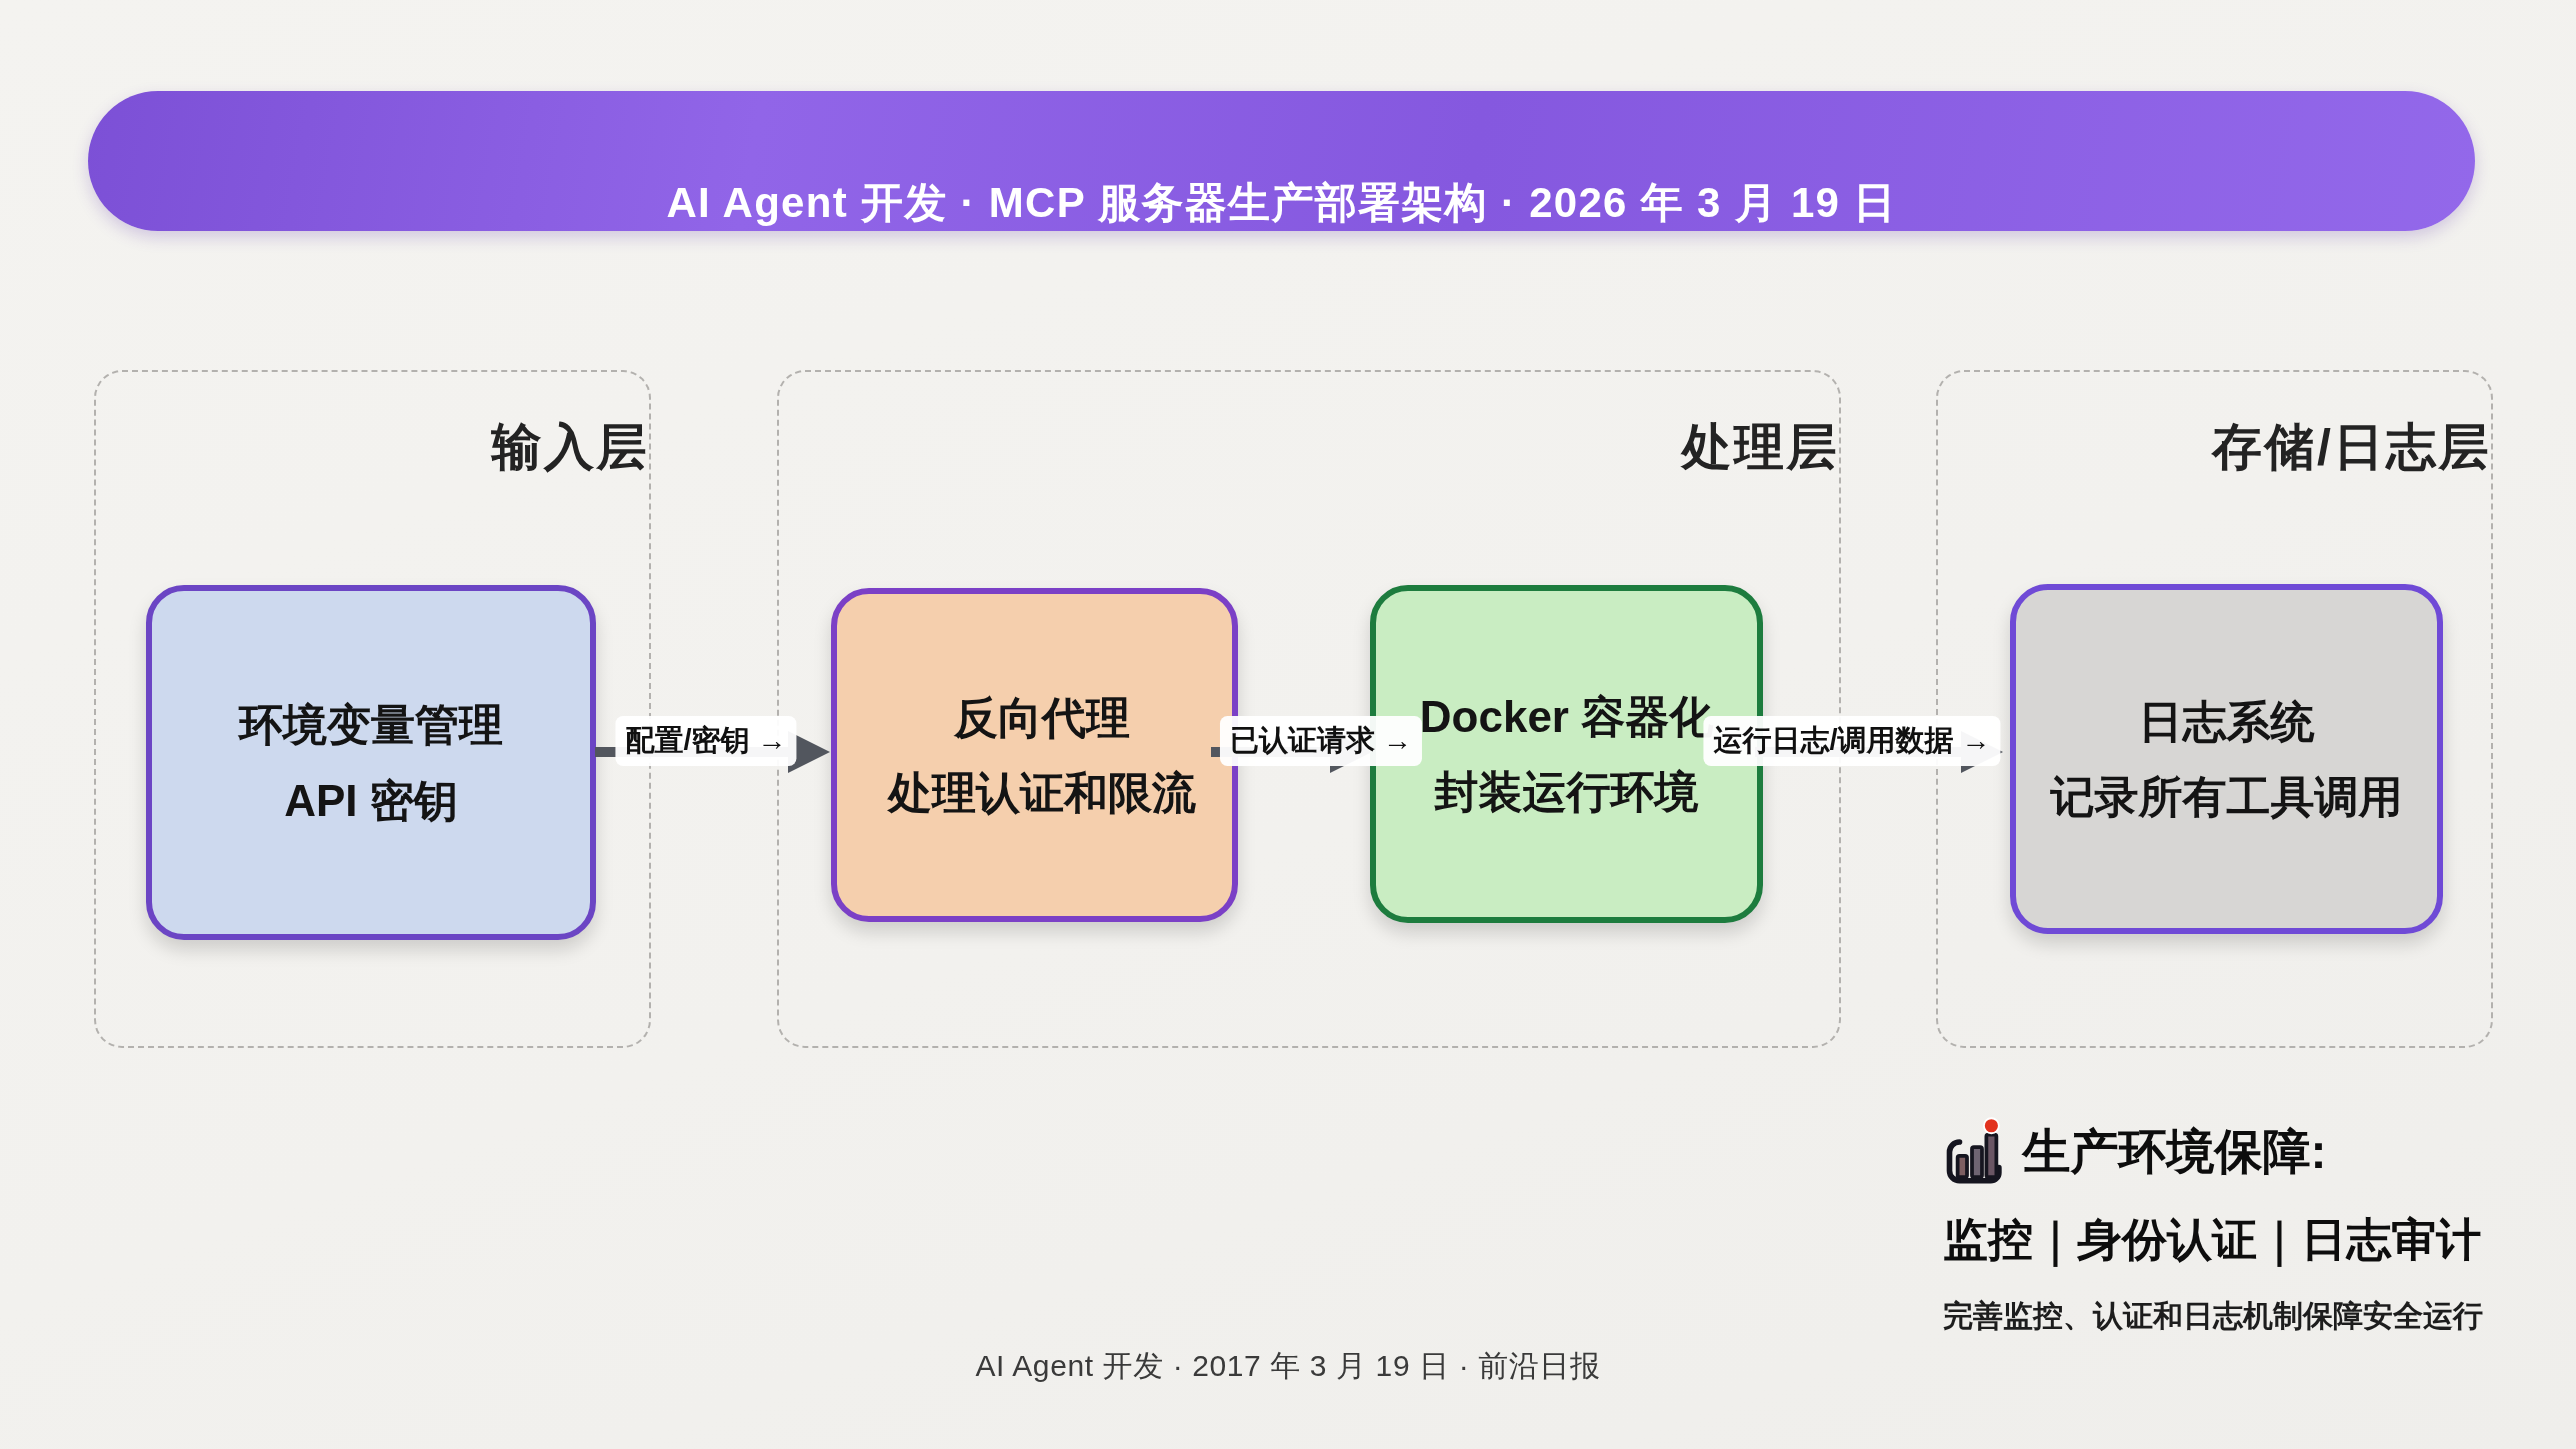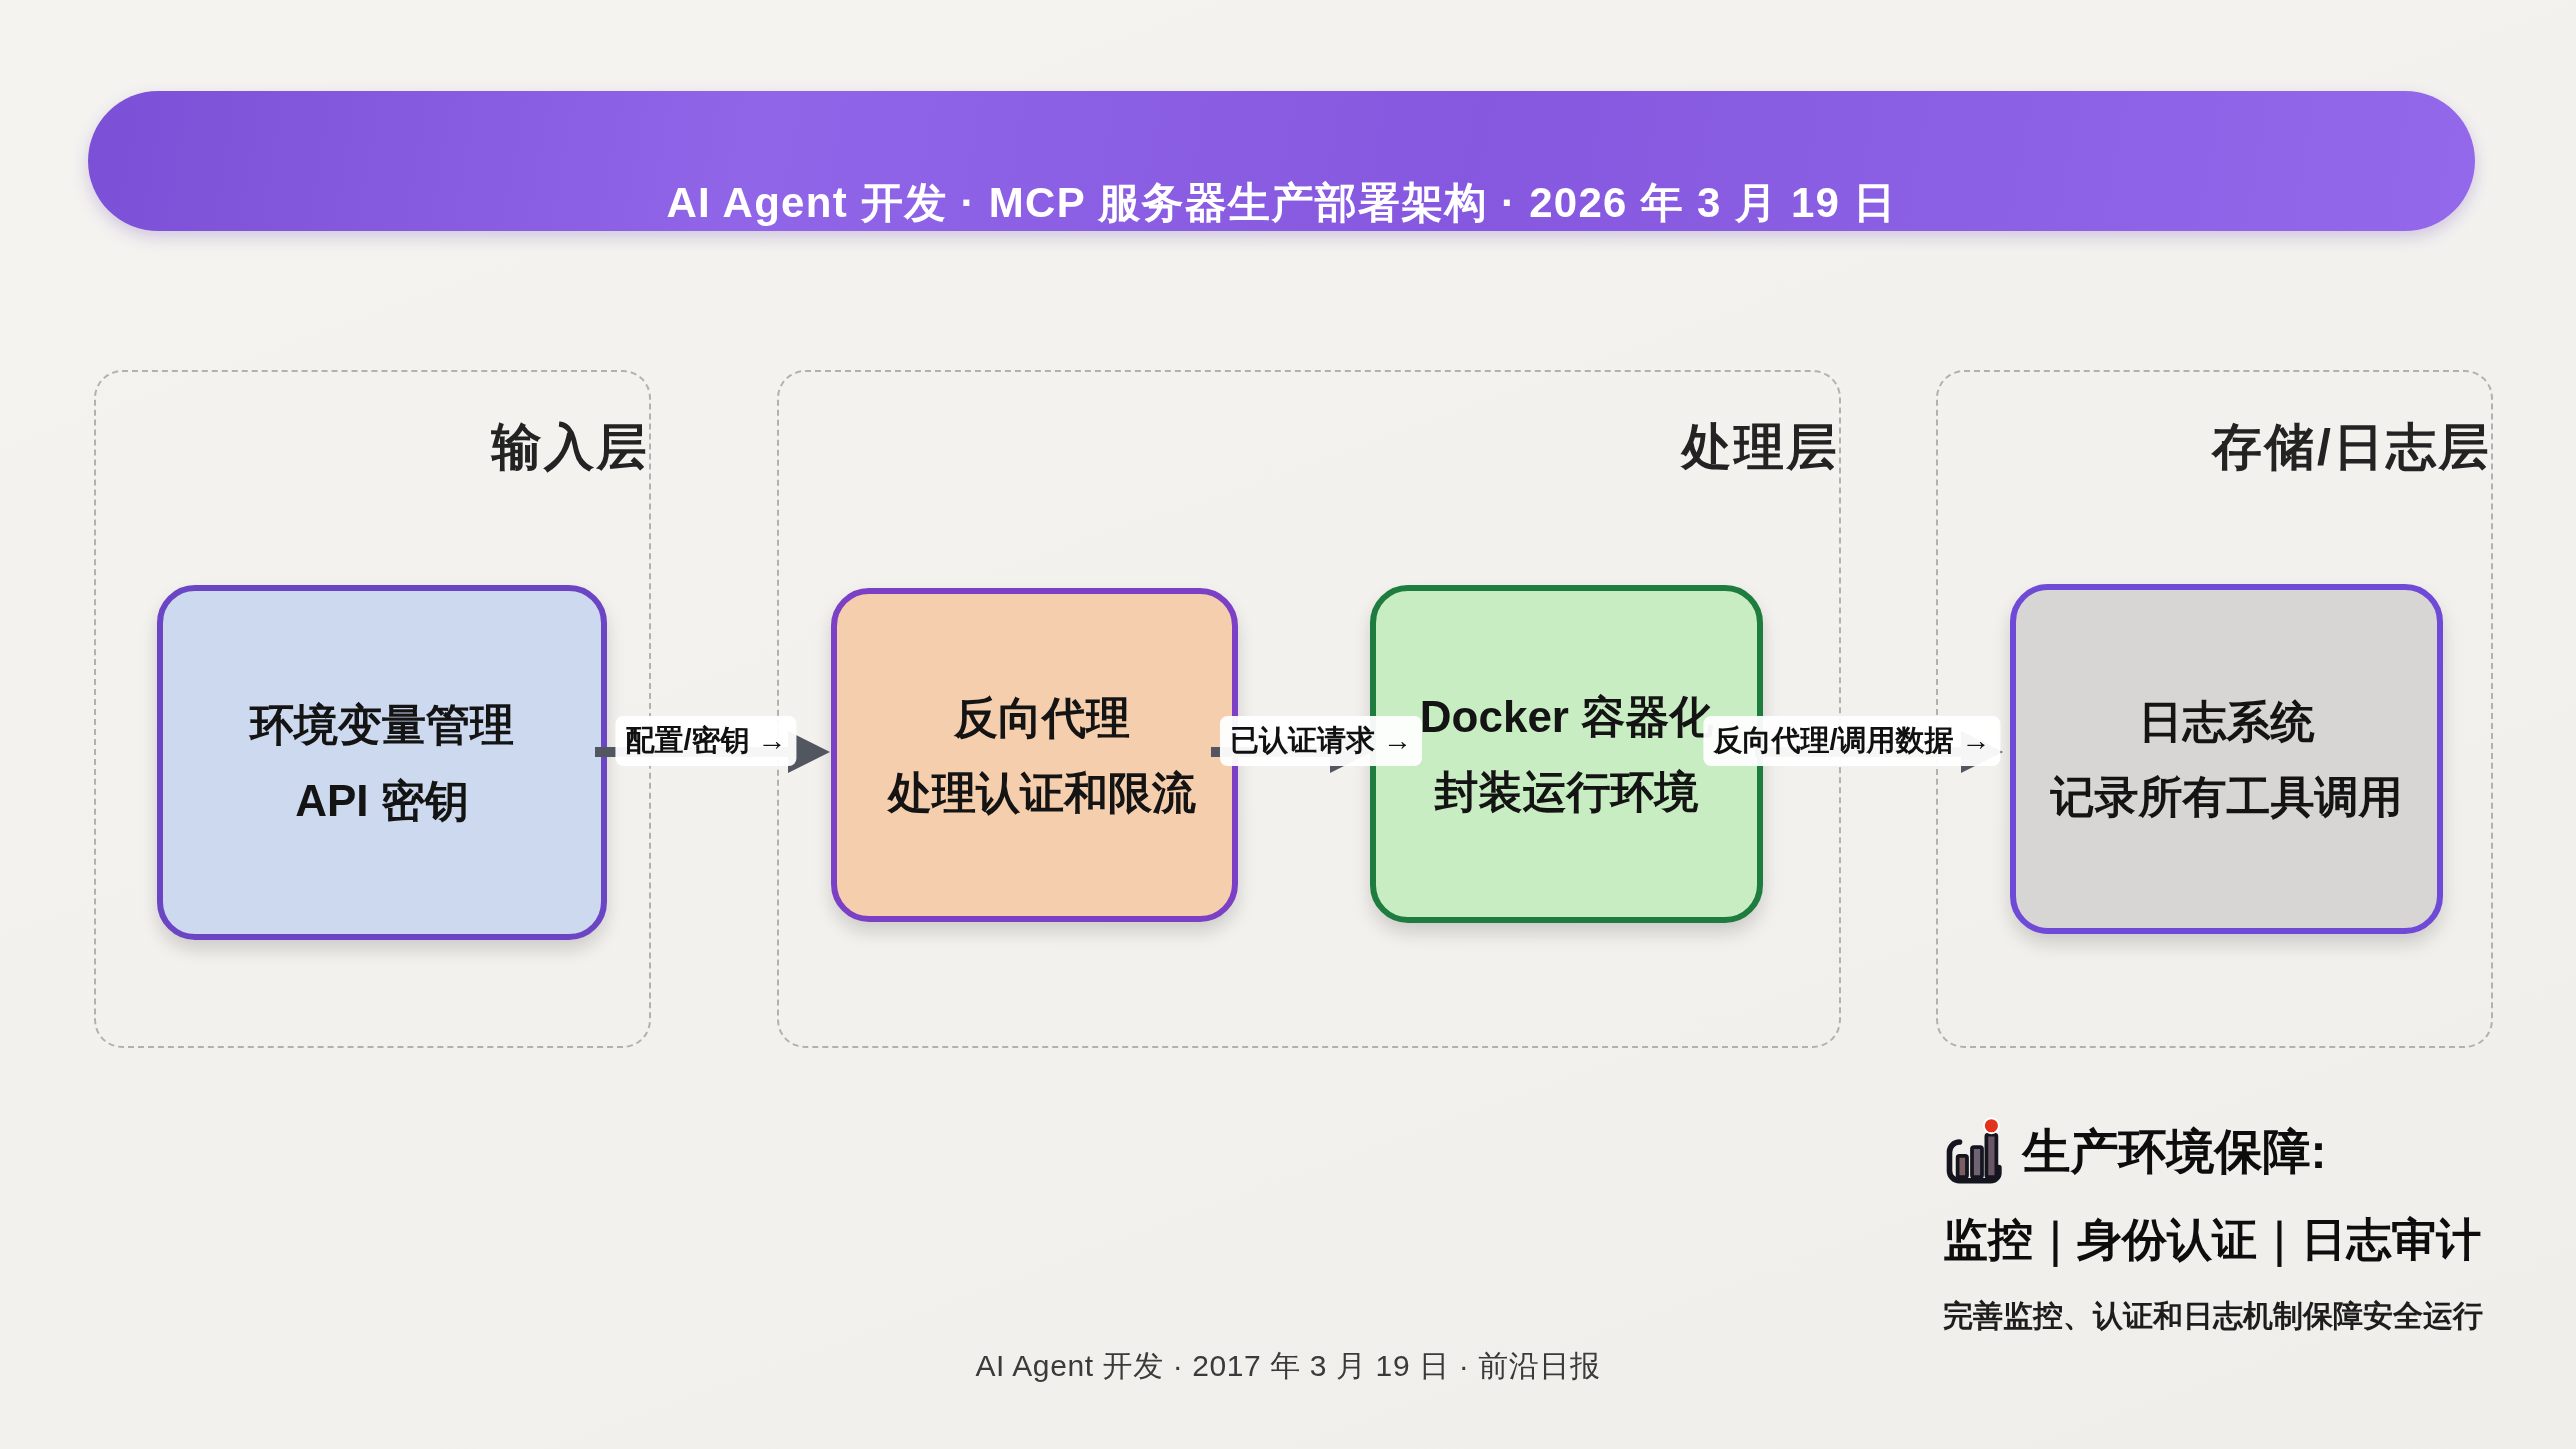--- a/index.html
+++ b/index.html
@@ -26,21 +26,21 @@
     position:absolute;top:42px;left:0;width:100%;text-align:right;
     font-size:50px;font-weight:600;color:#232323;letter-spacing:2.5px;
   }
   
   .node{
     position:absolute;border:6.3px solid #777;border-radius:38px;
     display:flex;flex-direction:column;align-items:center;justify-content:center;gap:31px;
     box-shadow:0 10px 17.6px rgba(0,0,0,.15);
     font-size:44px;font-weight:600;color:#141414;text-align:center;line-height:1;
   }
-  #node-env{left:157px;top:585px;width:438px;height:343px;gap:32px;}
+  #node-env{left:146px;top:585px;width:438px;height:343px;gap:32px;}
   #node-proxy{left:831px;top:588px;width:380px;height:322px;padding-left:15px;}
   #node-docker{left:1370px;top:585px;width:381px;height:326px;}
   #node-log{left:2010px;top:584px;width:421px;height:338px;}
   .node-line{white-space:nowrap;}
   
   .arrow{position:absolute;top:747px;height:10px;background:var(--arrow-color,#52565e);}
   .arrow::after{
     content:"";position:absolute;right:-40px;top:50%;transform:translateY(-50%);
     border-left:42px solid var(--arrow-color,#52565e);
     border-top:21.4px solid transparent;border-bottom:21.4px solid transparent;
@@ -106,21 +106,21 @@
     <div class="node-line">Docker 容器化</div>
     <div class="node-line">封装运行环境</div>
   </div>
 
   <div class="arrow" id="arrow-1"></div>
   <div class="arrow" id="arrow-2"></div>
   <div class="arrow" id="arrow-3"></div>
 
   <div class="arrow-label" id="arrow-label-1">配置/密钥 →</div>
   <div class="arrow-label" id="arrow-label-2">已认证请求 →</div>
-  <div class="arrow-label" id="arrow-label-3">反向代理/调用数据 →</div>
+  <div class="arrow-label" id="arrow-label-3">运行日志/调用数据 →</div>
 
   <div class="callout">
     <div class="callout-title-row">
       <svg class="callout-icon" viewBox="0 0 100 112" aria-hidden="true">
         <path d="M26 40 a16 16 0 0 0 -16 16 v30 a16 16 0 0 0 16 16 h50 a13 13 0 0 0 13 -13 v-8" fill="none" stroke="#15151f" stroke-width="9" stroke-linecap="round"></path>
         <rect x="23" y="62" width="15" height="34" rx="3" fill="#7d5f62" stroke="#15151f" stroke-width="6"></rect>
         <rect x="46" y="48" width="16" height="48" rx="3" fill="#6e6472" stroke="#15151f" stroke-width="6"></rect>
         <rect x="69" y="28" width="16" height="68" rx="3" fill="#6a5664" stroke="#15151f" stroke-width="6"></rect>
         <circle cx="77" cy="14" r="12" fill="#e2331f" stroke="#ffffff" stroke-width="3"></circle>
       </svg>

